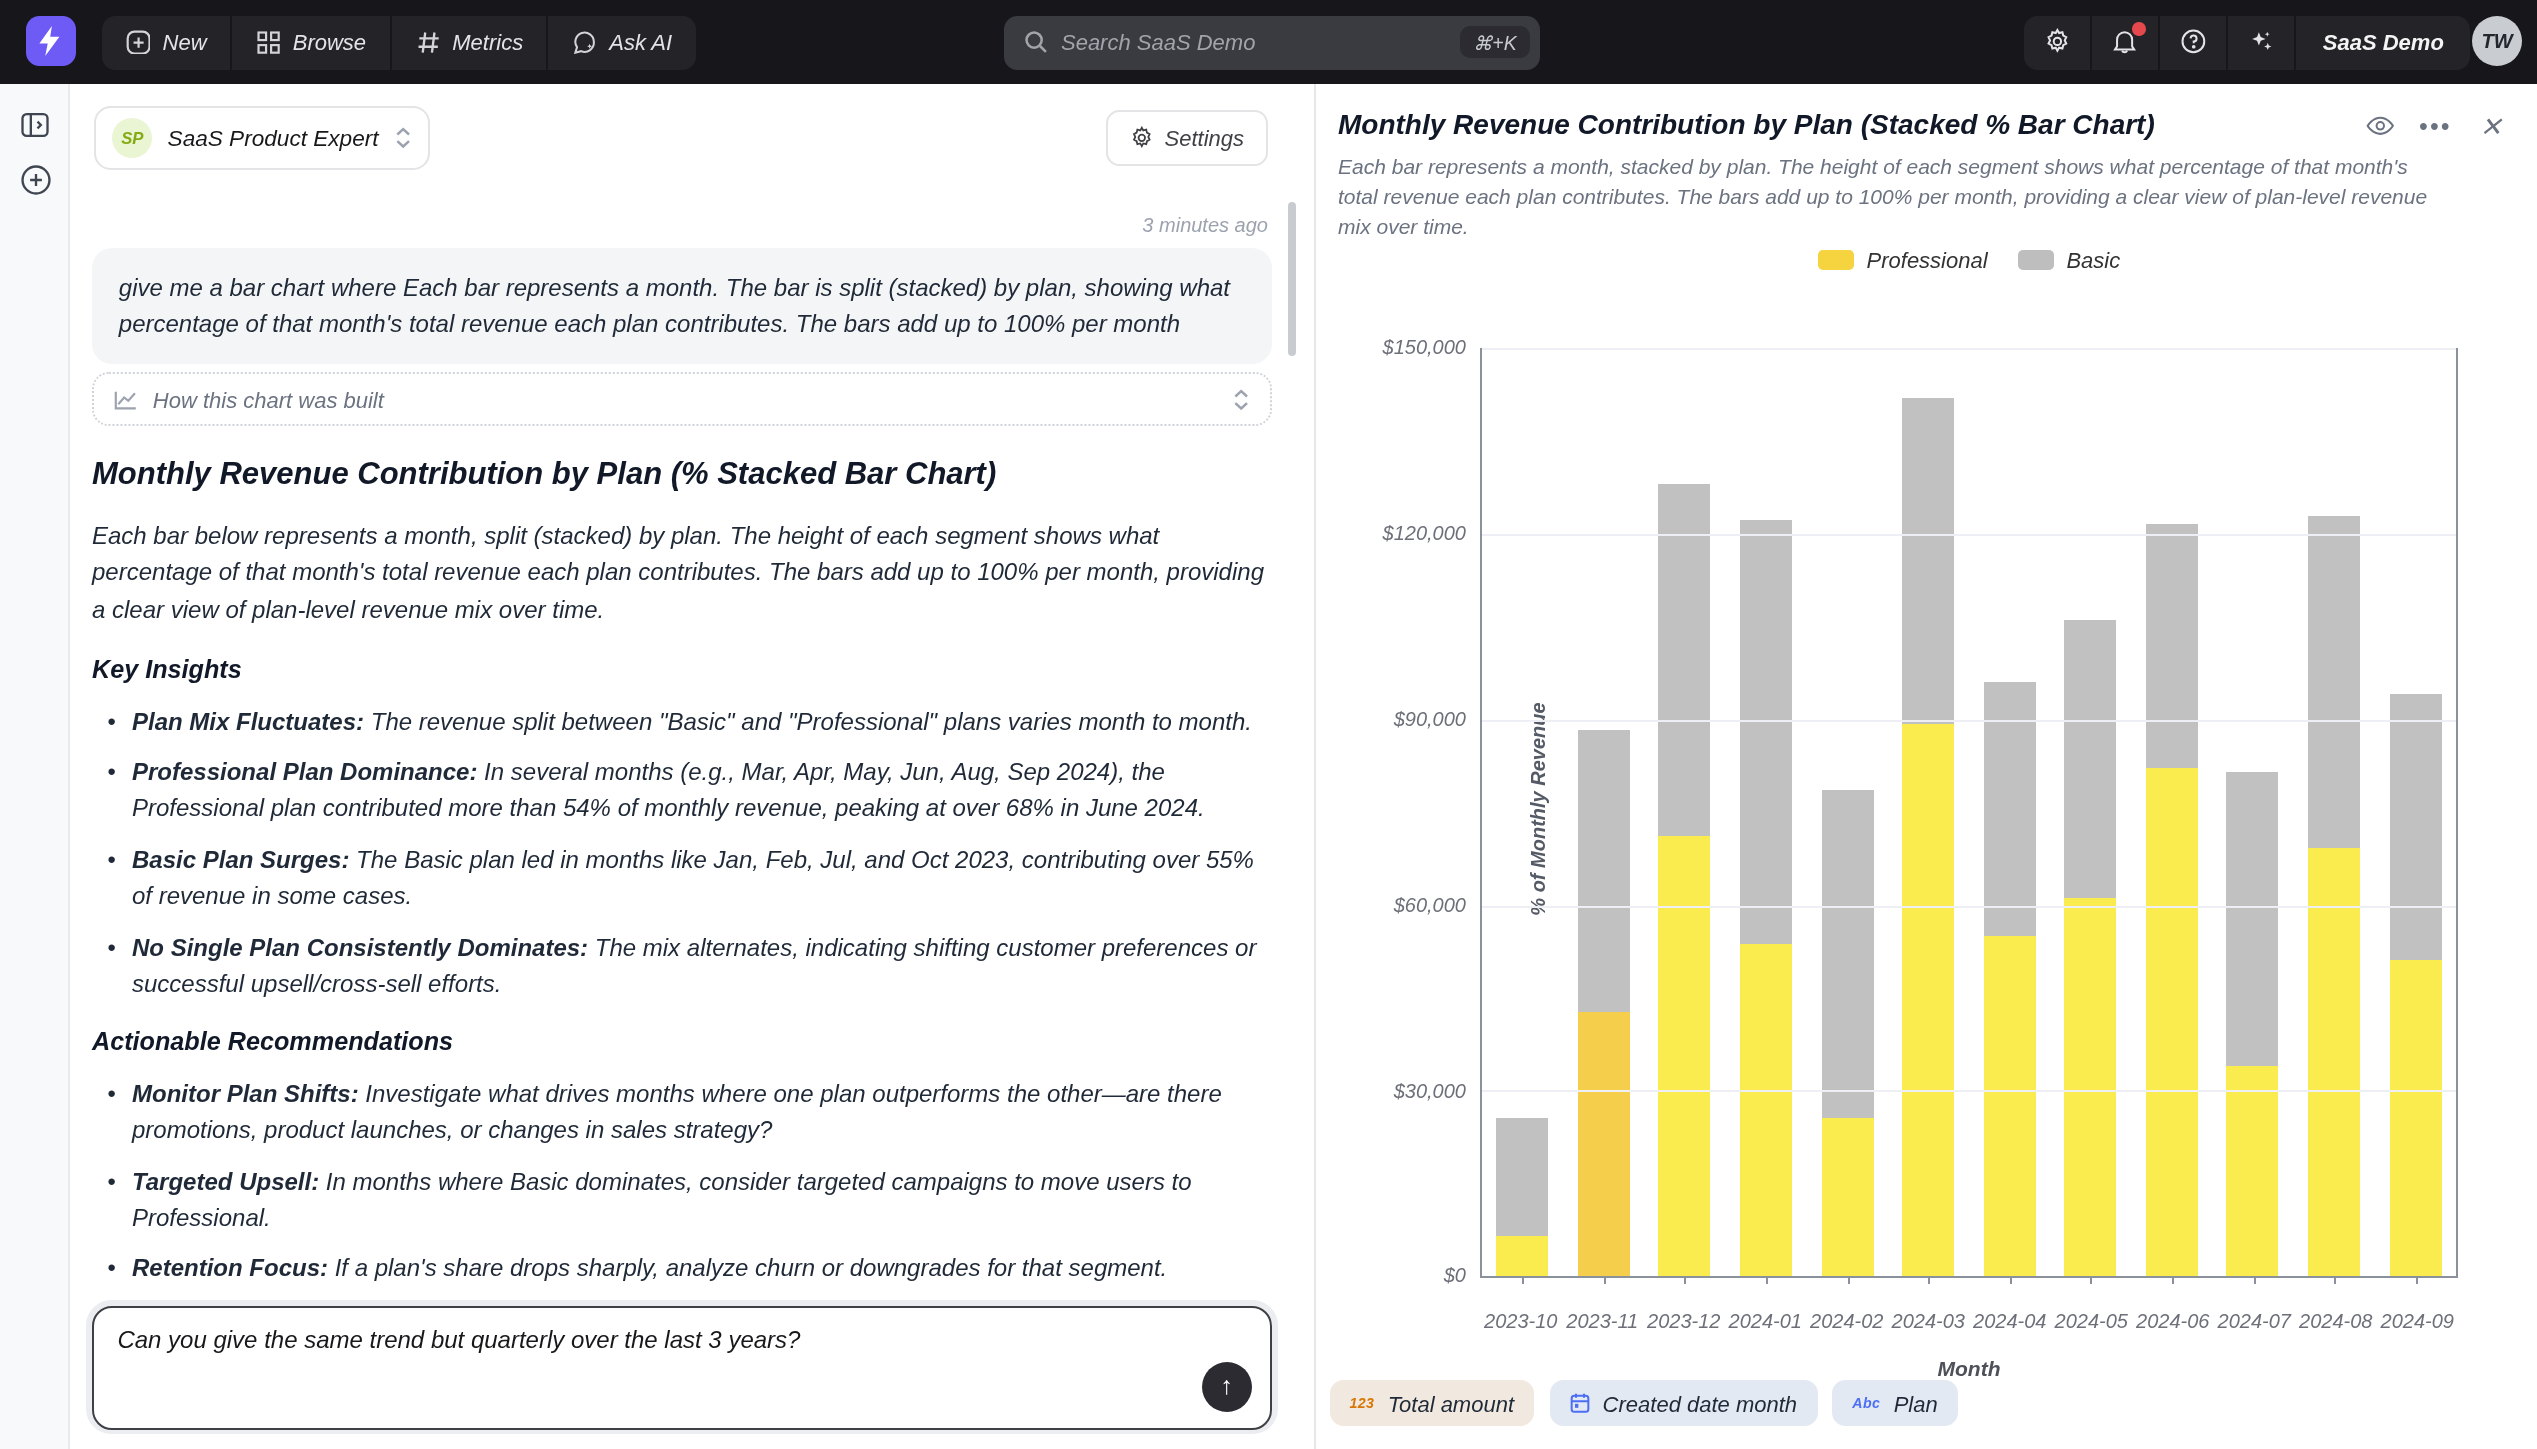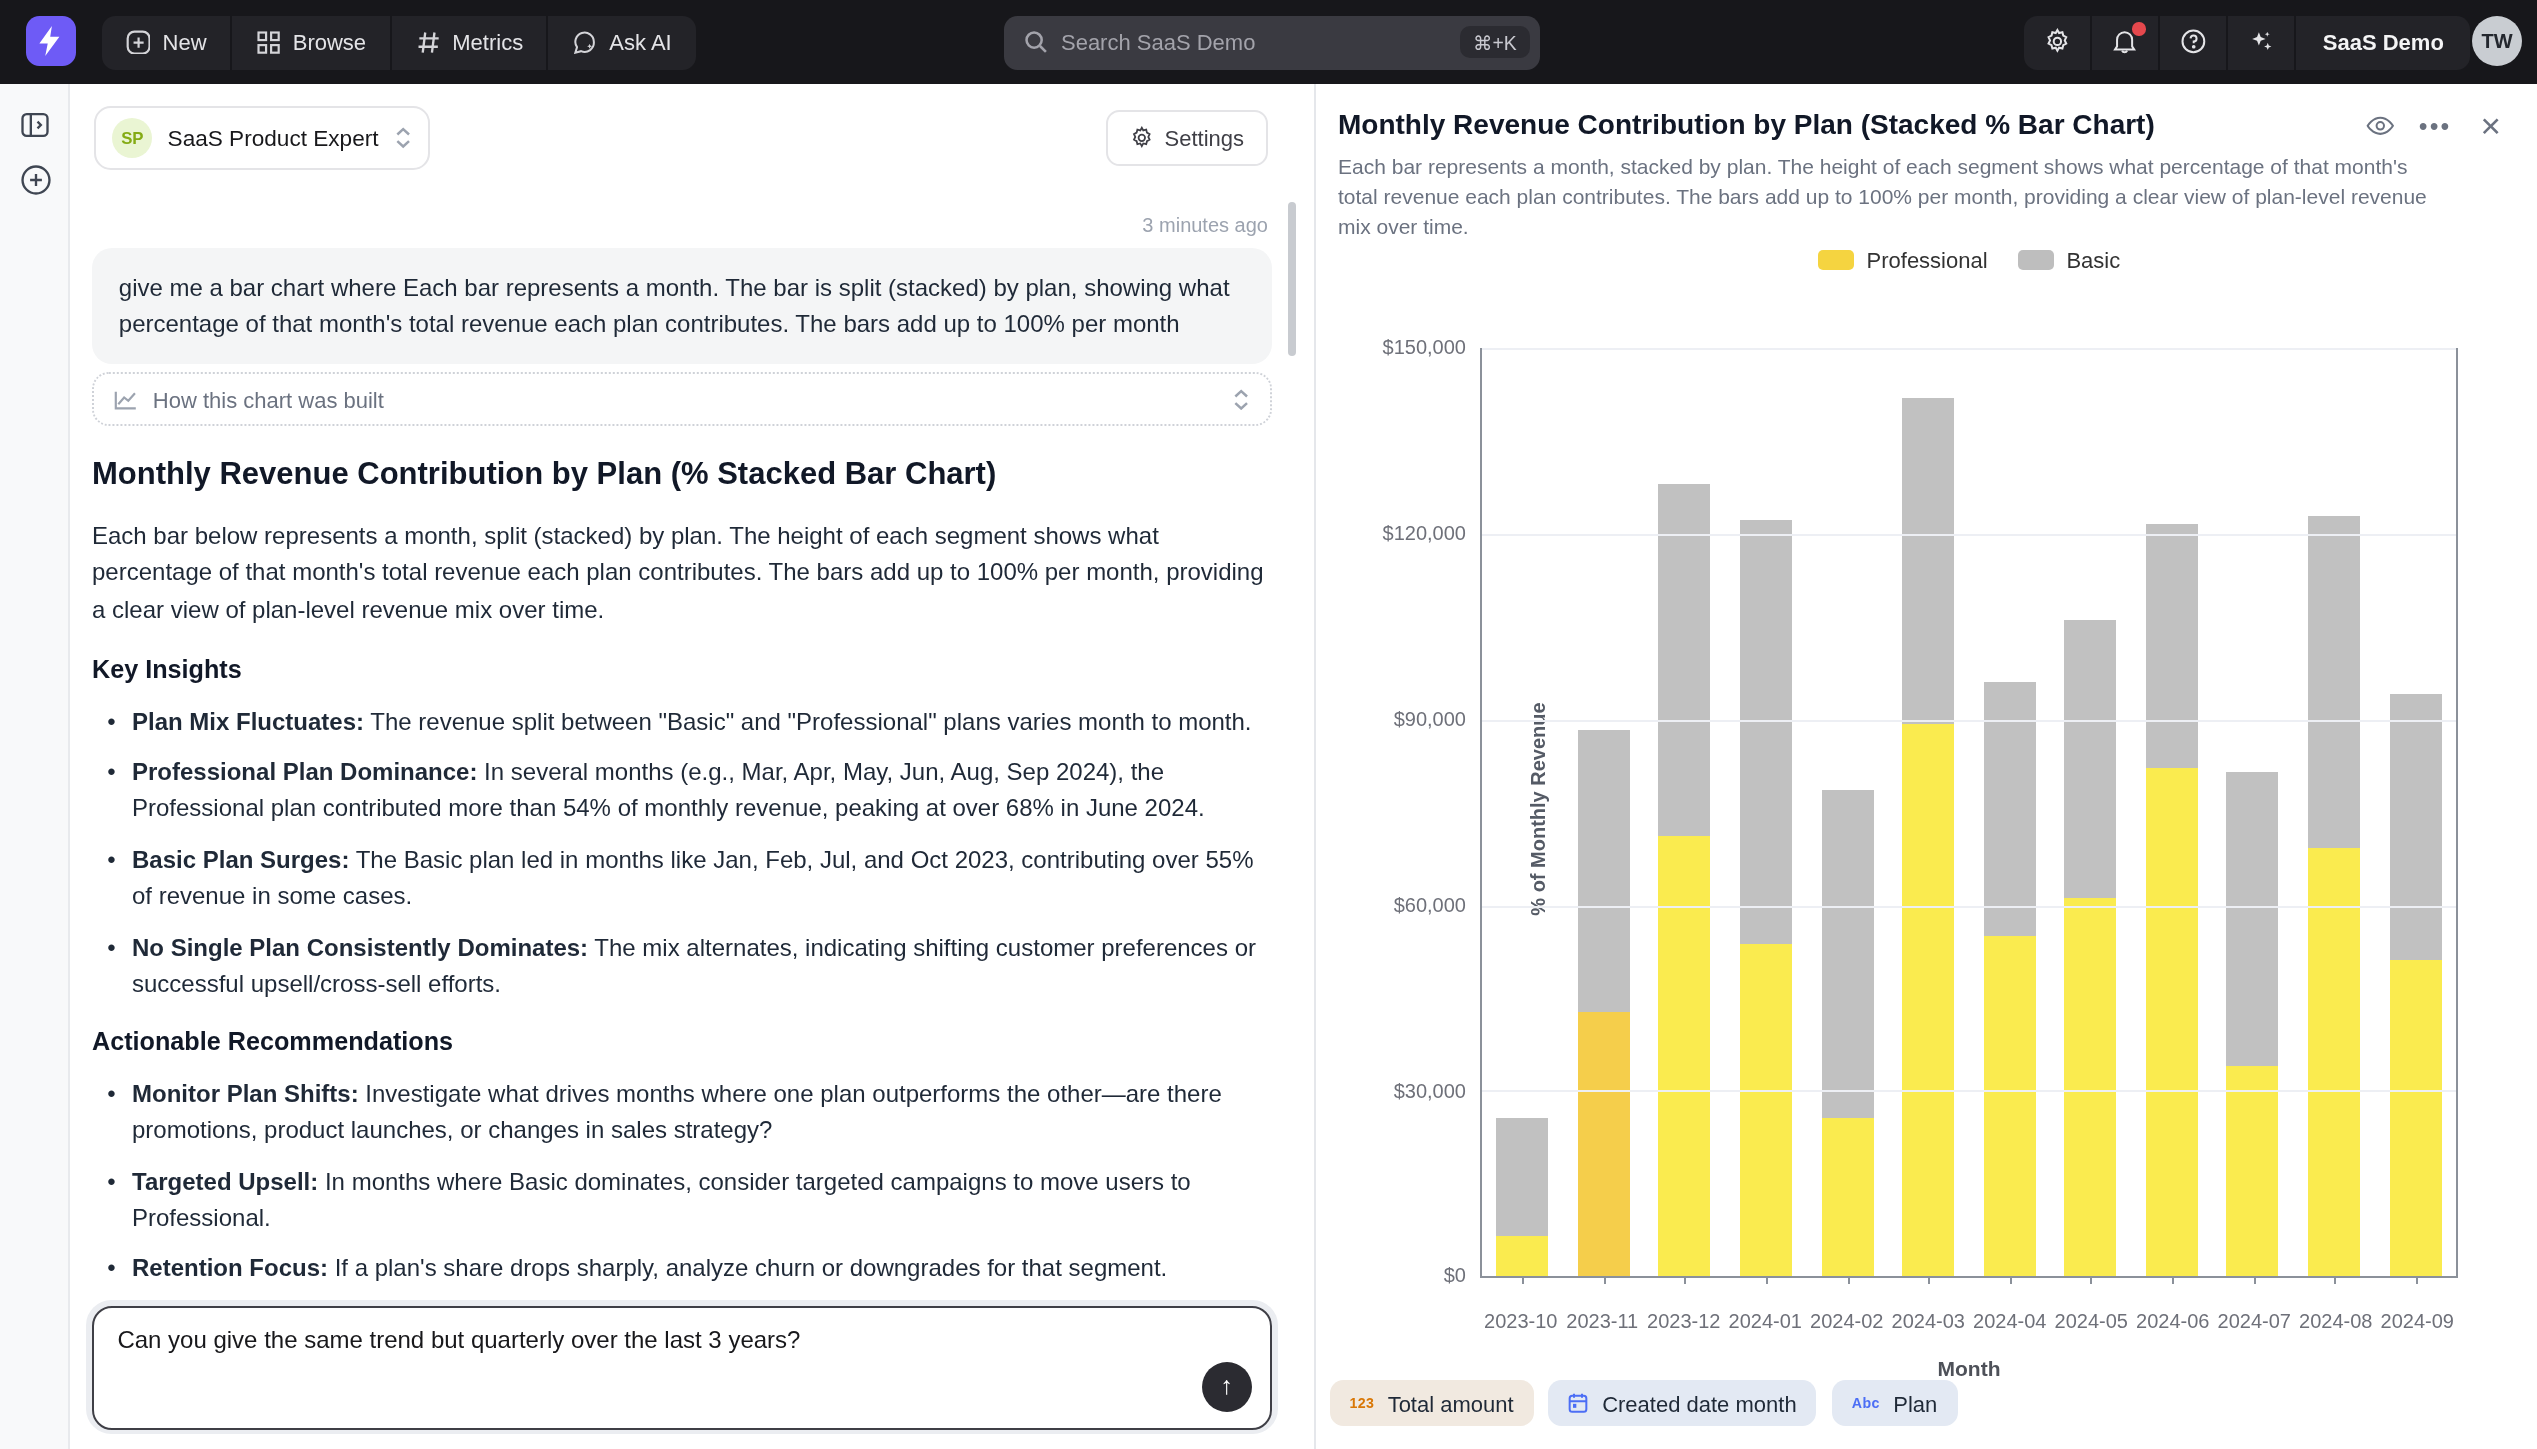--- a/index.html
+++ b/index.html
@@ -1,18 +1,18 @@
 <!DOCTYPE html>
 <html style="font-size:13.4px"><head>
 <meta charset="utf-8">
 <style>
   * { margin:0; padding:0; box-sizing:border-box; }
   html,body { background:#fff; }
   body { font-family:"Liberation Sans", sans-serif; }
-  .viewport { width:2538px; height:1449px; overflow:hidden; }
+  .viewport { width:2538px; height:1449px; overflow:hidden;font-style:italic; }
   .app { width:1269px; height:725px; transform:scale(2); transform-origin:0 0; background:#fff; position:relative; }
 
   
   .navbar { position:absolute; left:0; top:0; width:1269px; height:42px; background:#17171b; display:flex; align-items:center; }
   .logo { position:absolute; left:12.6px; top:8.4px; width:25px; height:25px; border-radius:6.7px; background:#6e5bf6; display:flex; align-items:center; justify-content:center; }
   .nav-group { position:absolute; left:51px; top:7.6px; height:27px; background:#232328; border-radius:6.7px; display:flex; align-items:stretch; overflow:hidden; }
   .nav-btn { display:flex; align-items:center; gap:5.9px; padding:0 11.8px; color:#e4e4e7; font-size:11px; border-right:0.8px solid #17171b; cursor:pointer; }
   .nav-btn:last-child { border-right:none; }
   .nav-btn svg { display:block; }
   .searchbar { position:absolute; left:502px; top:7.6px; width:268px; height:27px; background:#3a3a41; border-radius:6.7px; display:flex; align-items:center; padding:0 5px 0 10px; }

